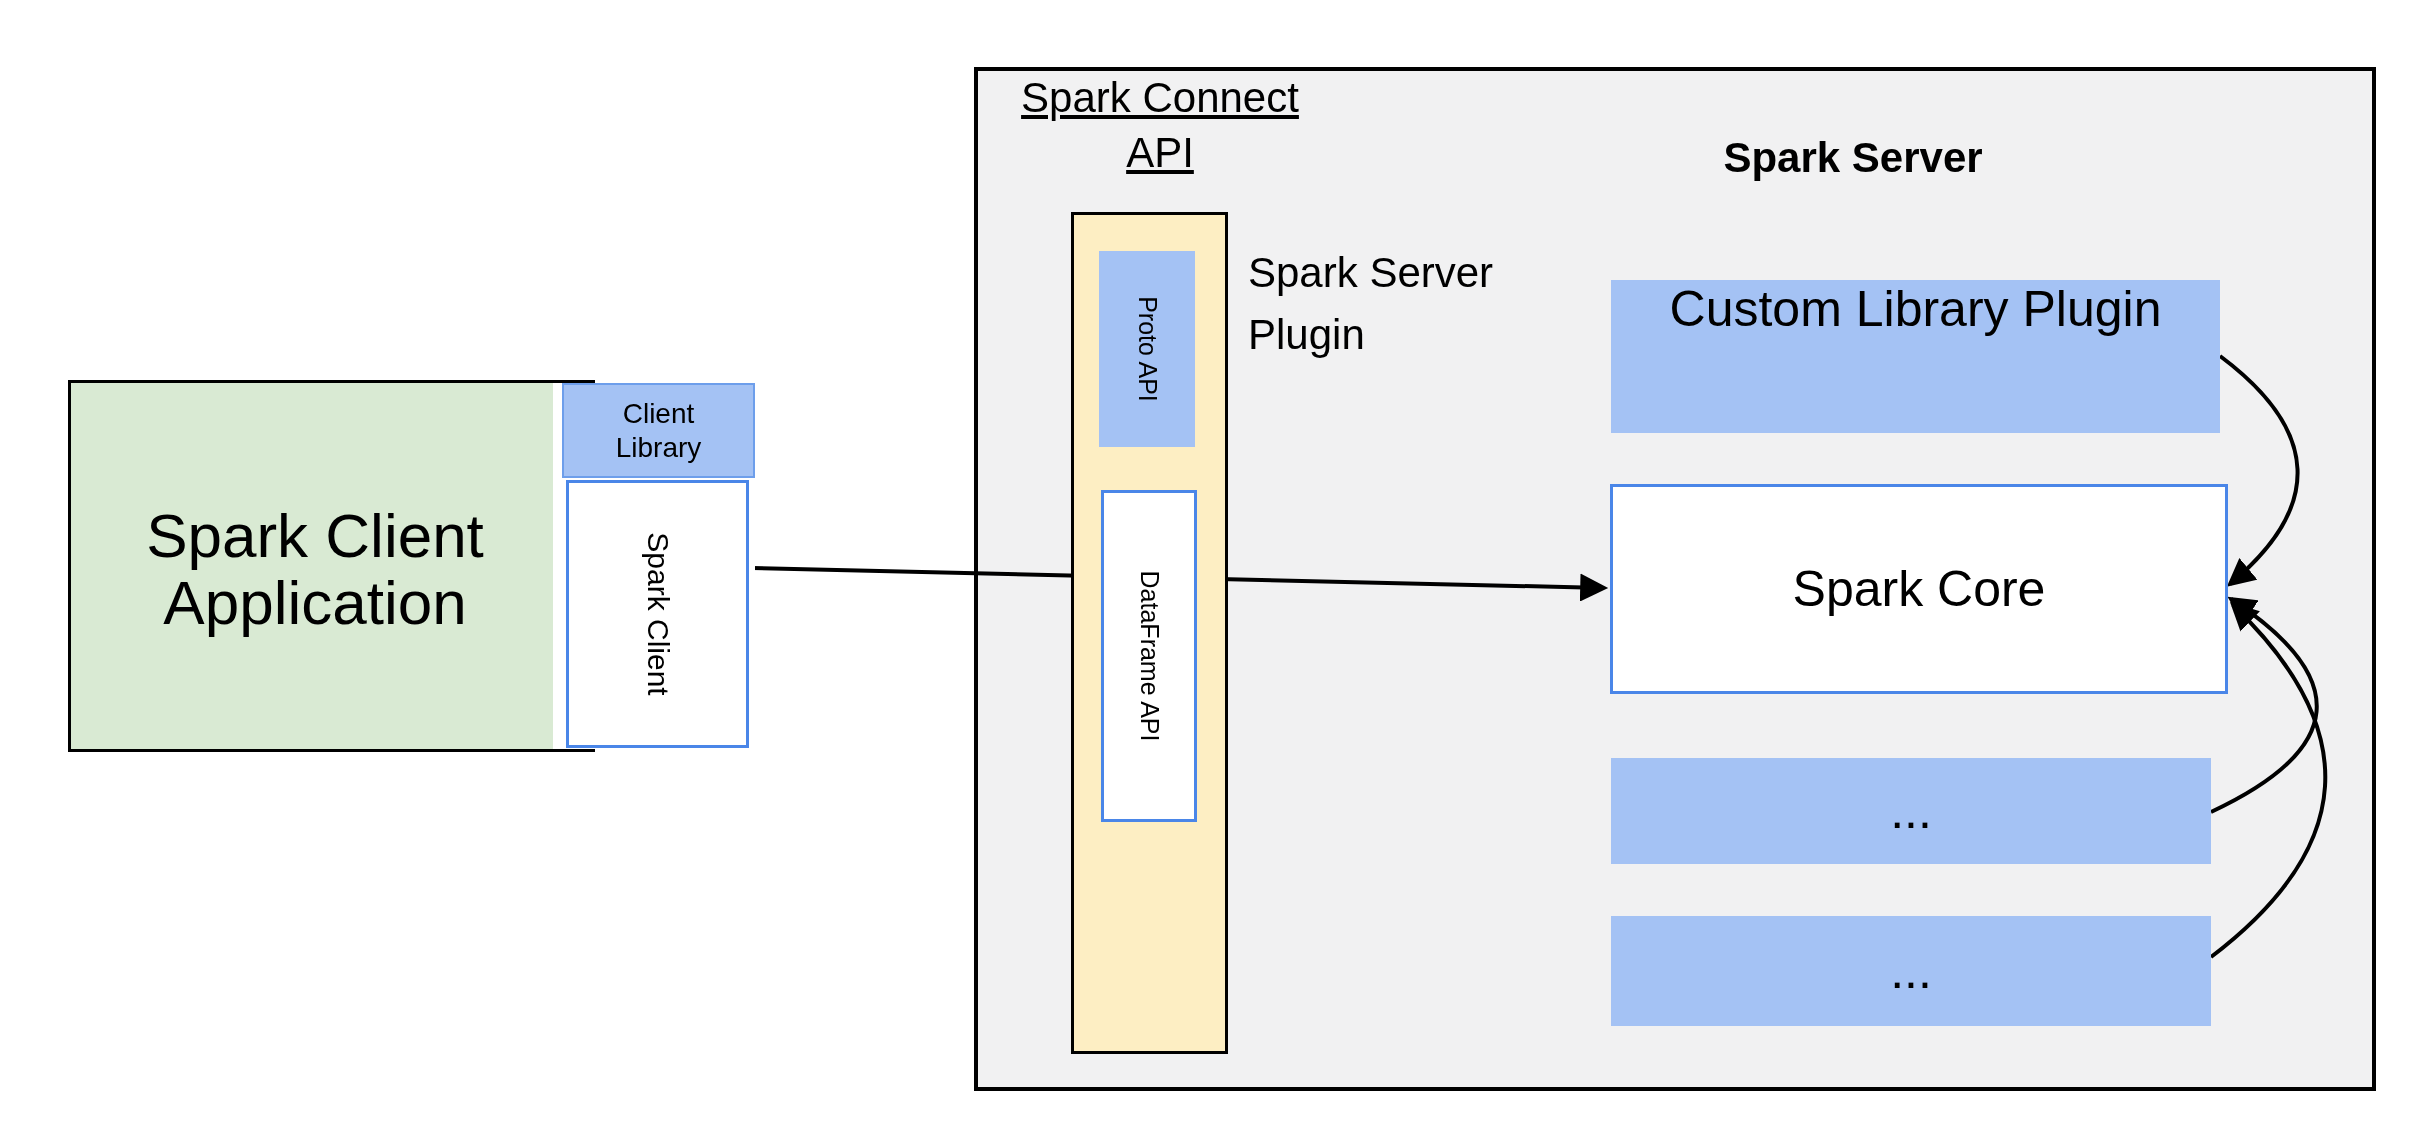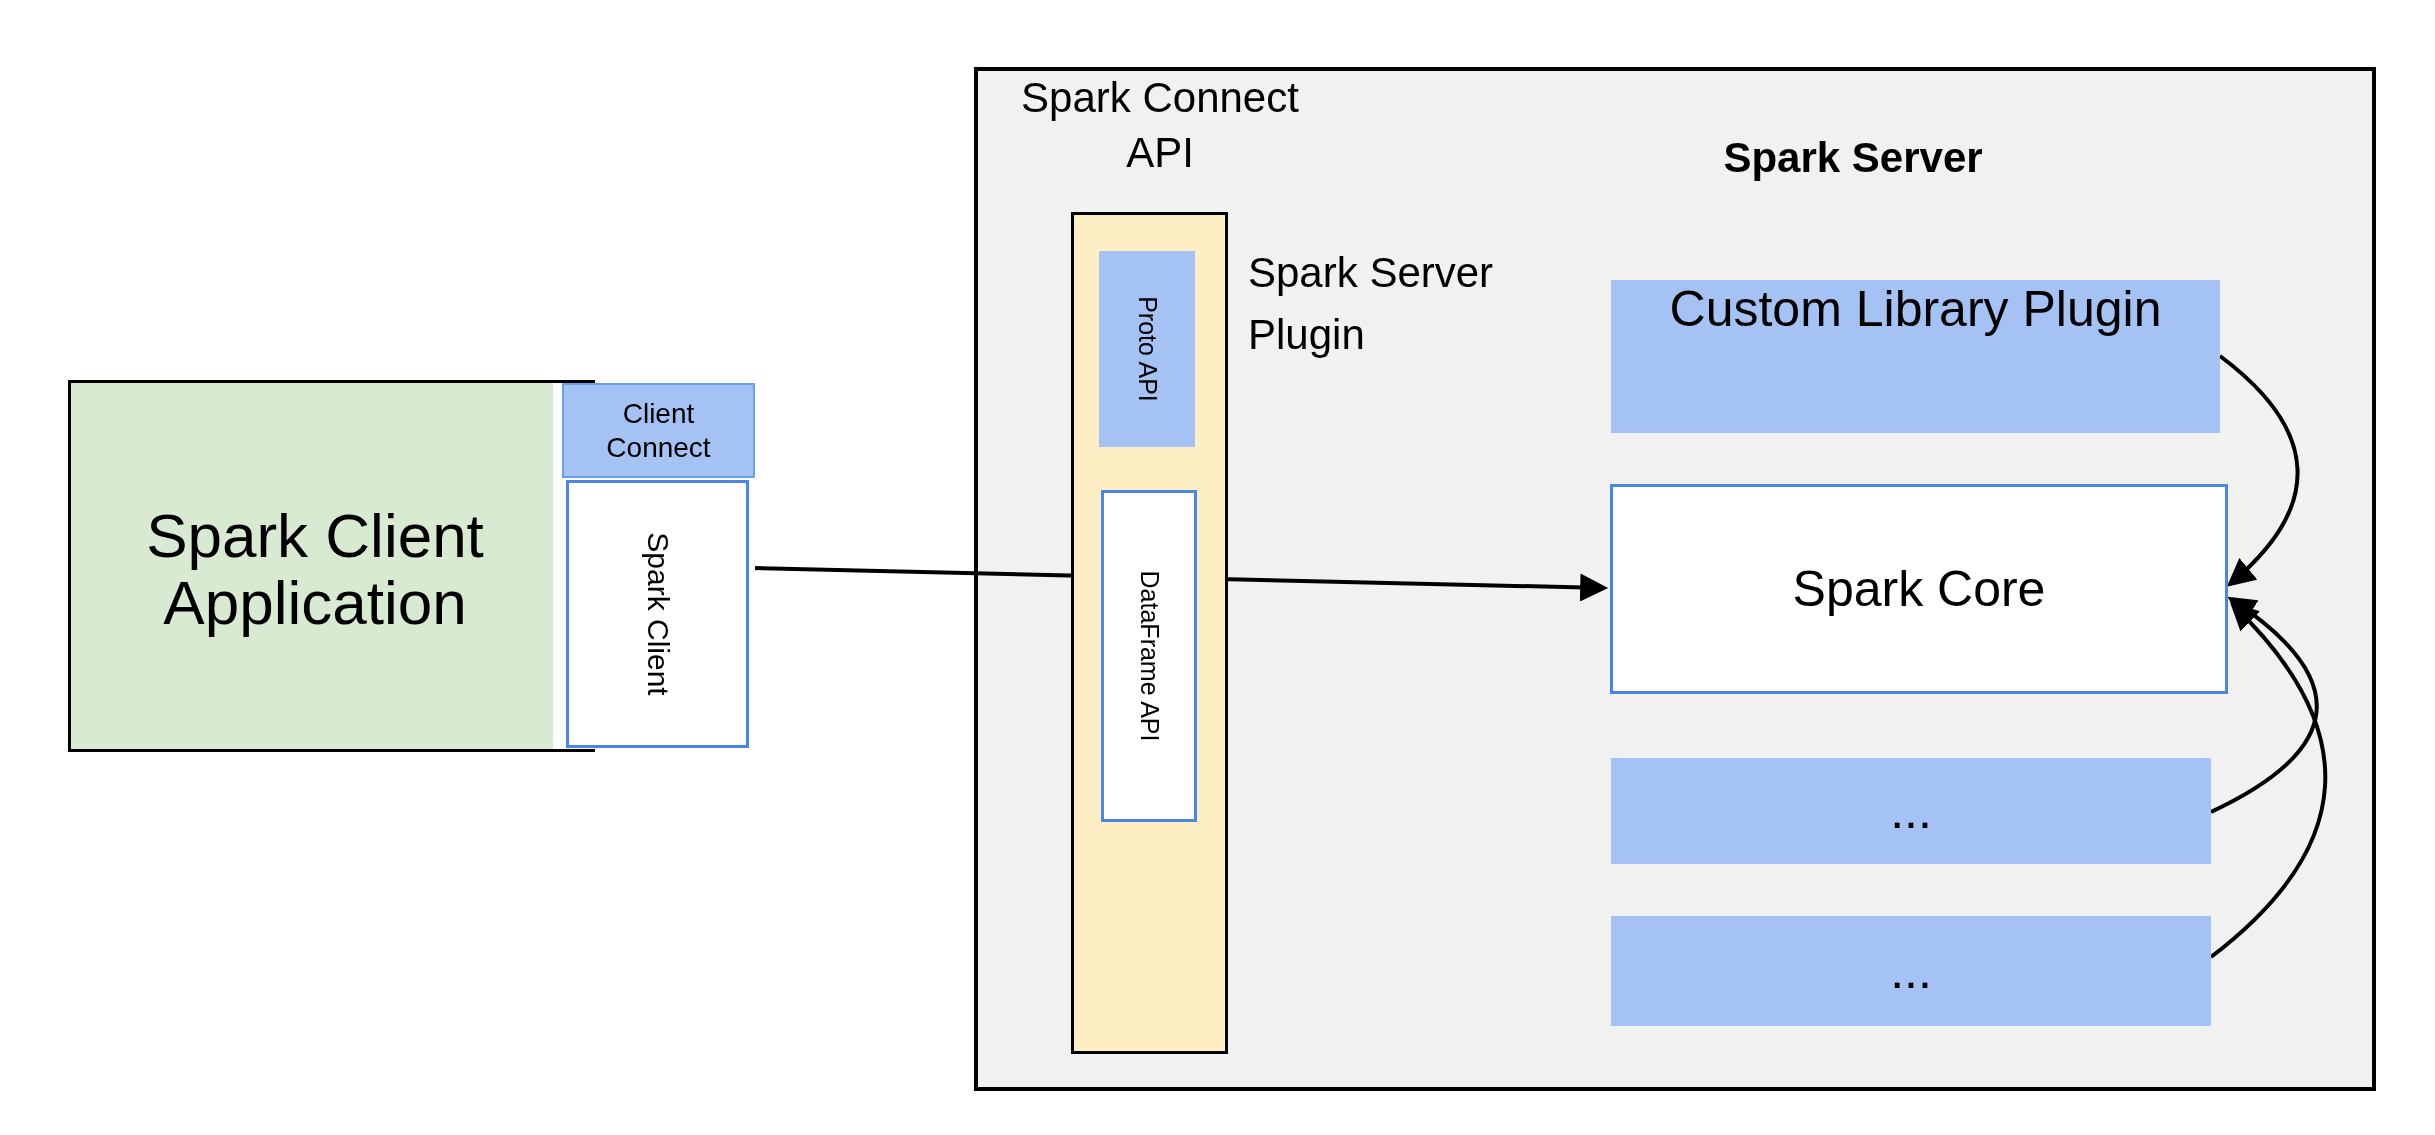--- a/index.html
+++ b/index.html
@@ -44,21 +44,21 @@
     display:flex;align-items:flex-start;justify-content:center;font-size:50px;}
   .core-box{left:1610px;top:484px;width:618px;height:210px;
     background:#fff;border:3px solid var(--blue_border);z-index:3;
     display:flex;align-items:center;justify-content:center;font-size:50px;}
   .dots-box{background:var(--blue_fill);z-index:3;
     display:flex;align-items:center;justify-content:center;font-size:50px;}
   .dots-a{left:1611px;top:758px;width:600px;height:106px;}
   .dots-b{left:1611px;top:916px;width:600px;height:110px;}
   
   .connect-label{left:990px;top:70px;width:340px;text-align:center;
-    font-size:42px;line-height:55px;z-index:2;}
+    font-size:42px;line-height:55px;z-index:2;text-decoration:underline;}
   .server-title{left:1653px;top:134px;width:400px;text-align:center;
     font-size:42px;font-weight:bold;z-index:2;}
   .library-label{left:1248px;top:242px;width:420px;text-align:left;
     font-size:42px;line-height:62px;z-index:2;}
   .client-app-label{left:68px;top:502px;width:494px;text-align:center;
     font-size:62px;line-height:67px;z-index:3;}
   .label-line{display:block;}
   
   .vtext{position:absolute;top:50%;left:50%;
     transform:translate(-50%,-50%) rotate(90deg);
@@ -102,21 +102,21 @@
   <div class="abs green-box"></div>
   <div class="abs client-app-label">
     <span class="label-line">Spark Client</span>
     <span class="label-line">Application</span>
   </div>
 
   <div class="abs client-backing"></div>
 
   <div class="abs pkg-box">
     <span class="label-line">Client</span>
-    <span class="label-line">Connect</span>
+    <span class="label-line">Library</span>
   </div>
 
   <div class="abs client-box">
     <span class="vtext">Spark Client</span>
   </div>
 
   <div class="abs yellow-box"></div>
   <div class="abs proto-box">
     <span class="vtext">Proto API</span>
   </div>

